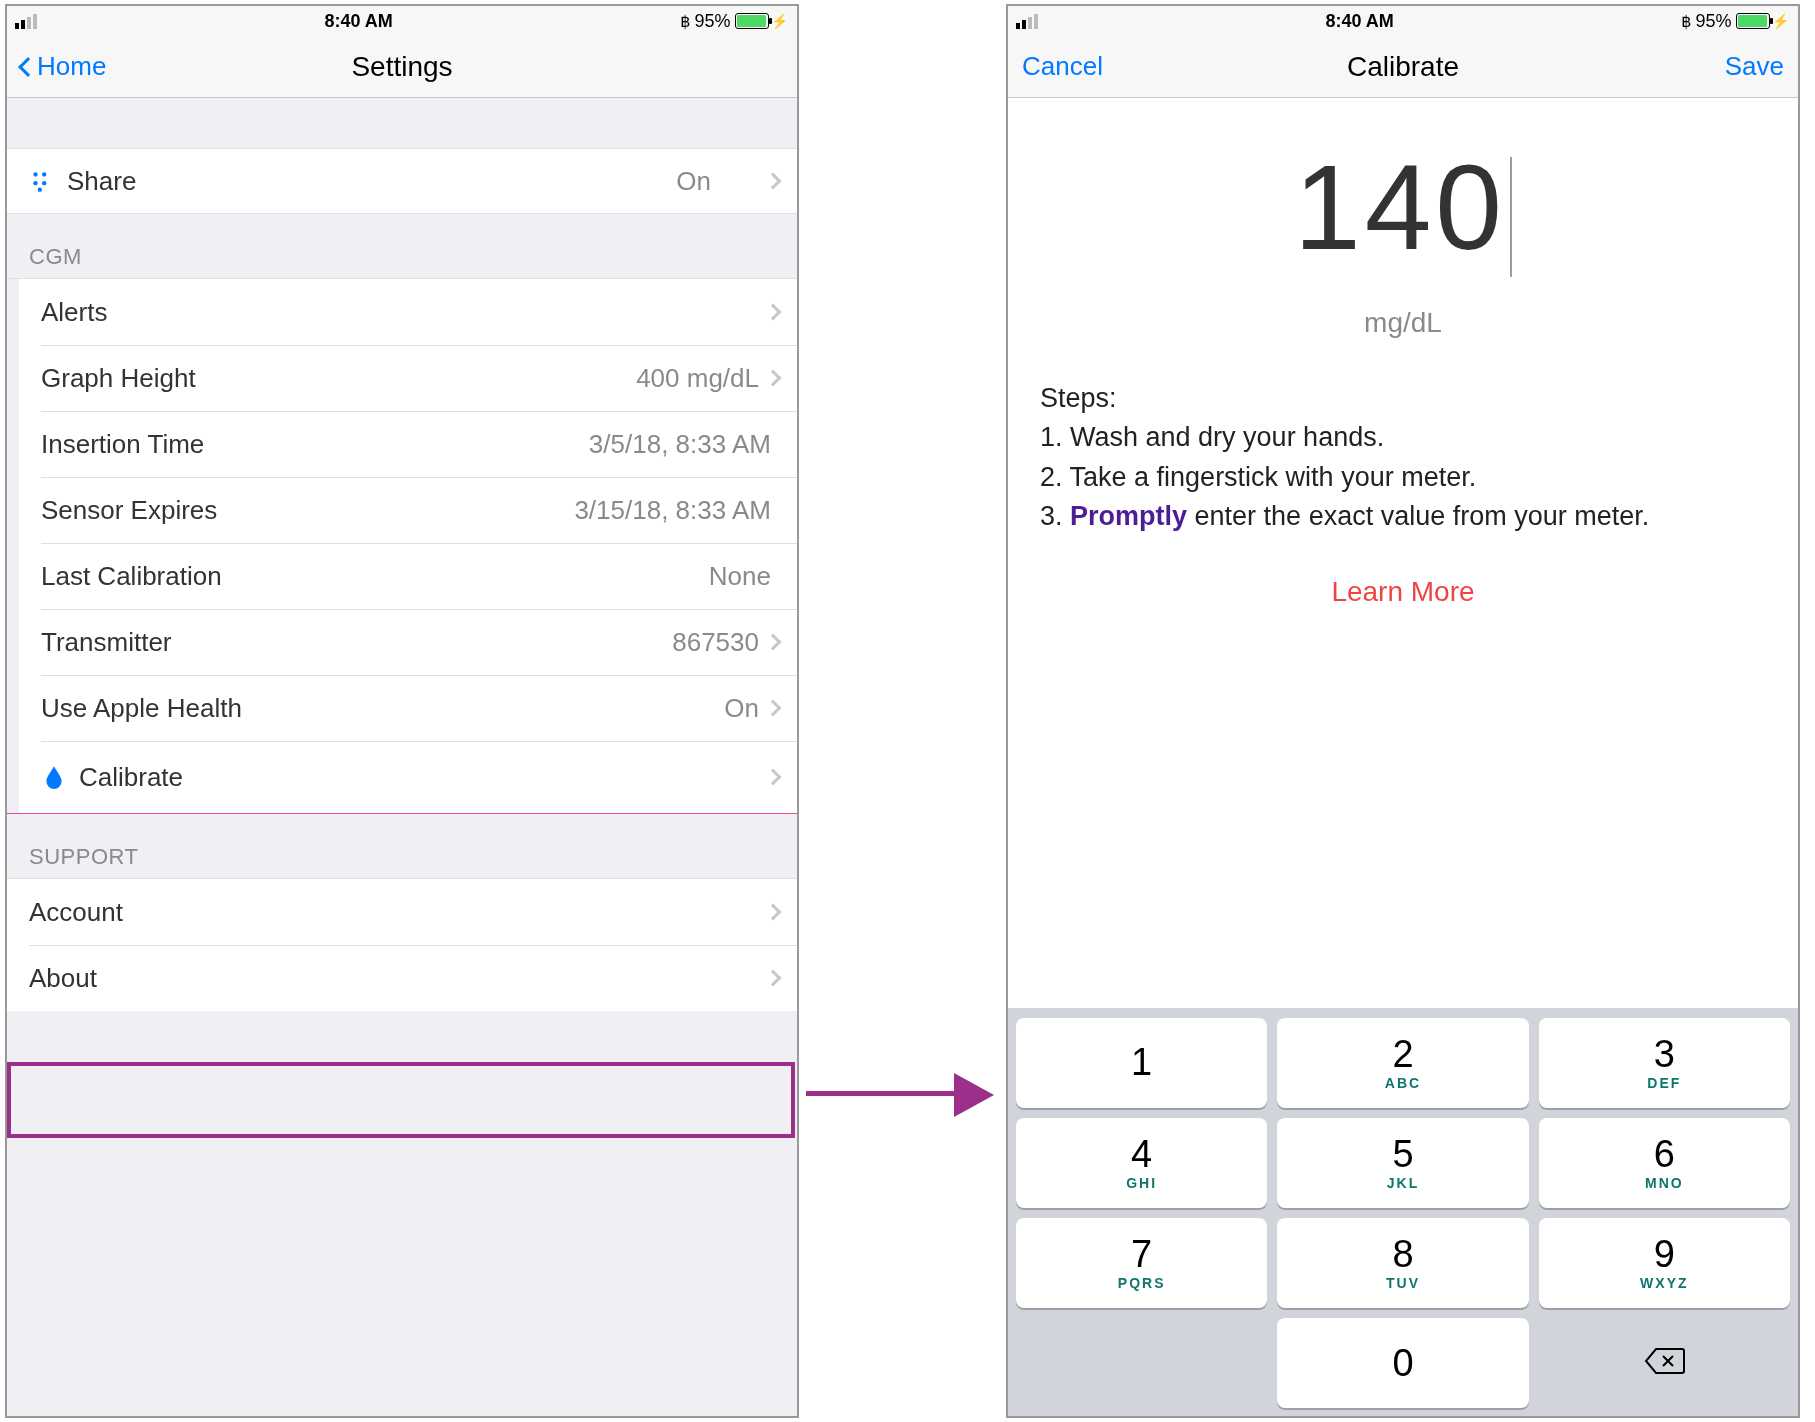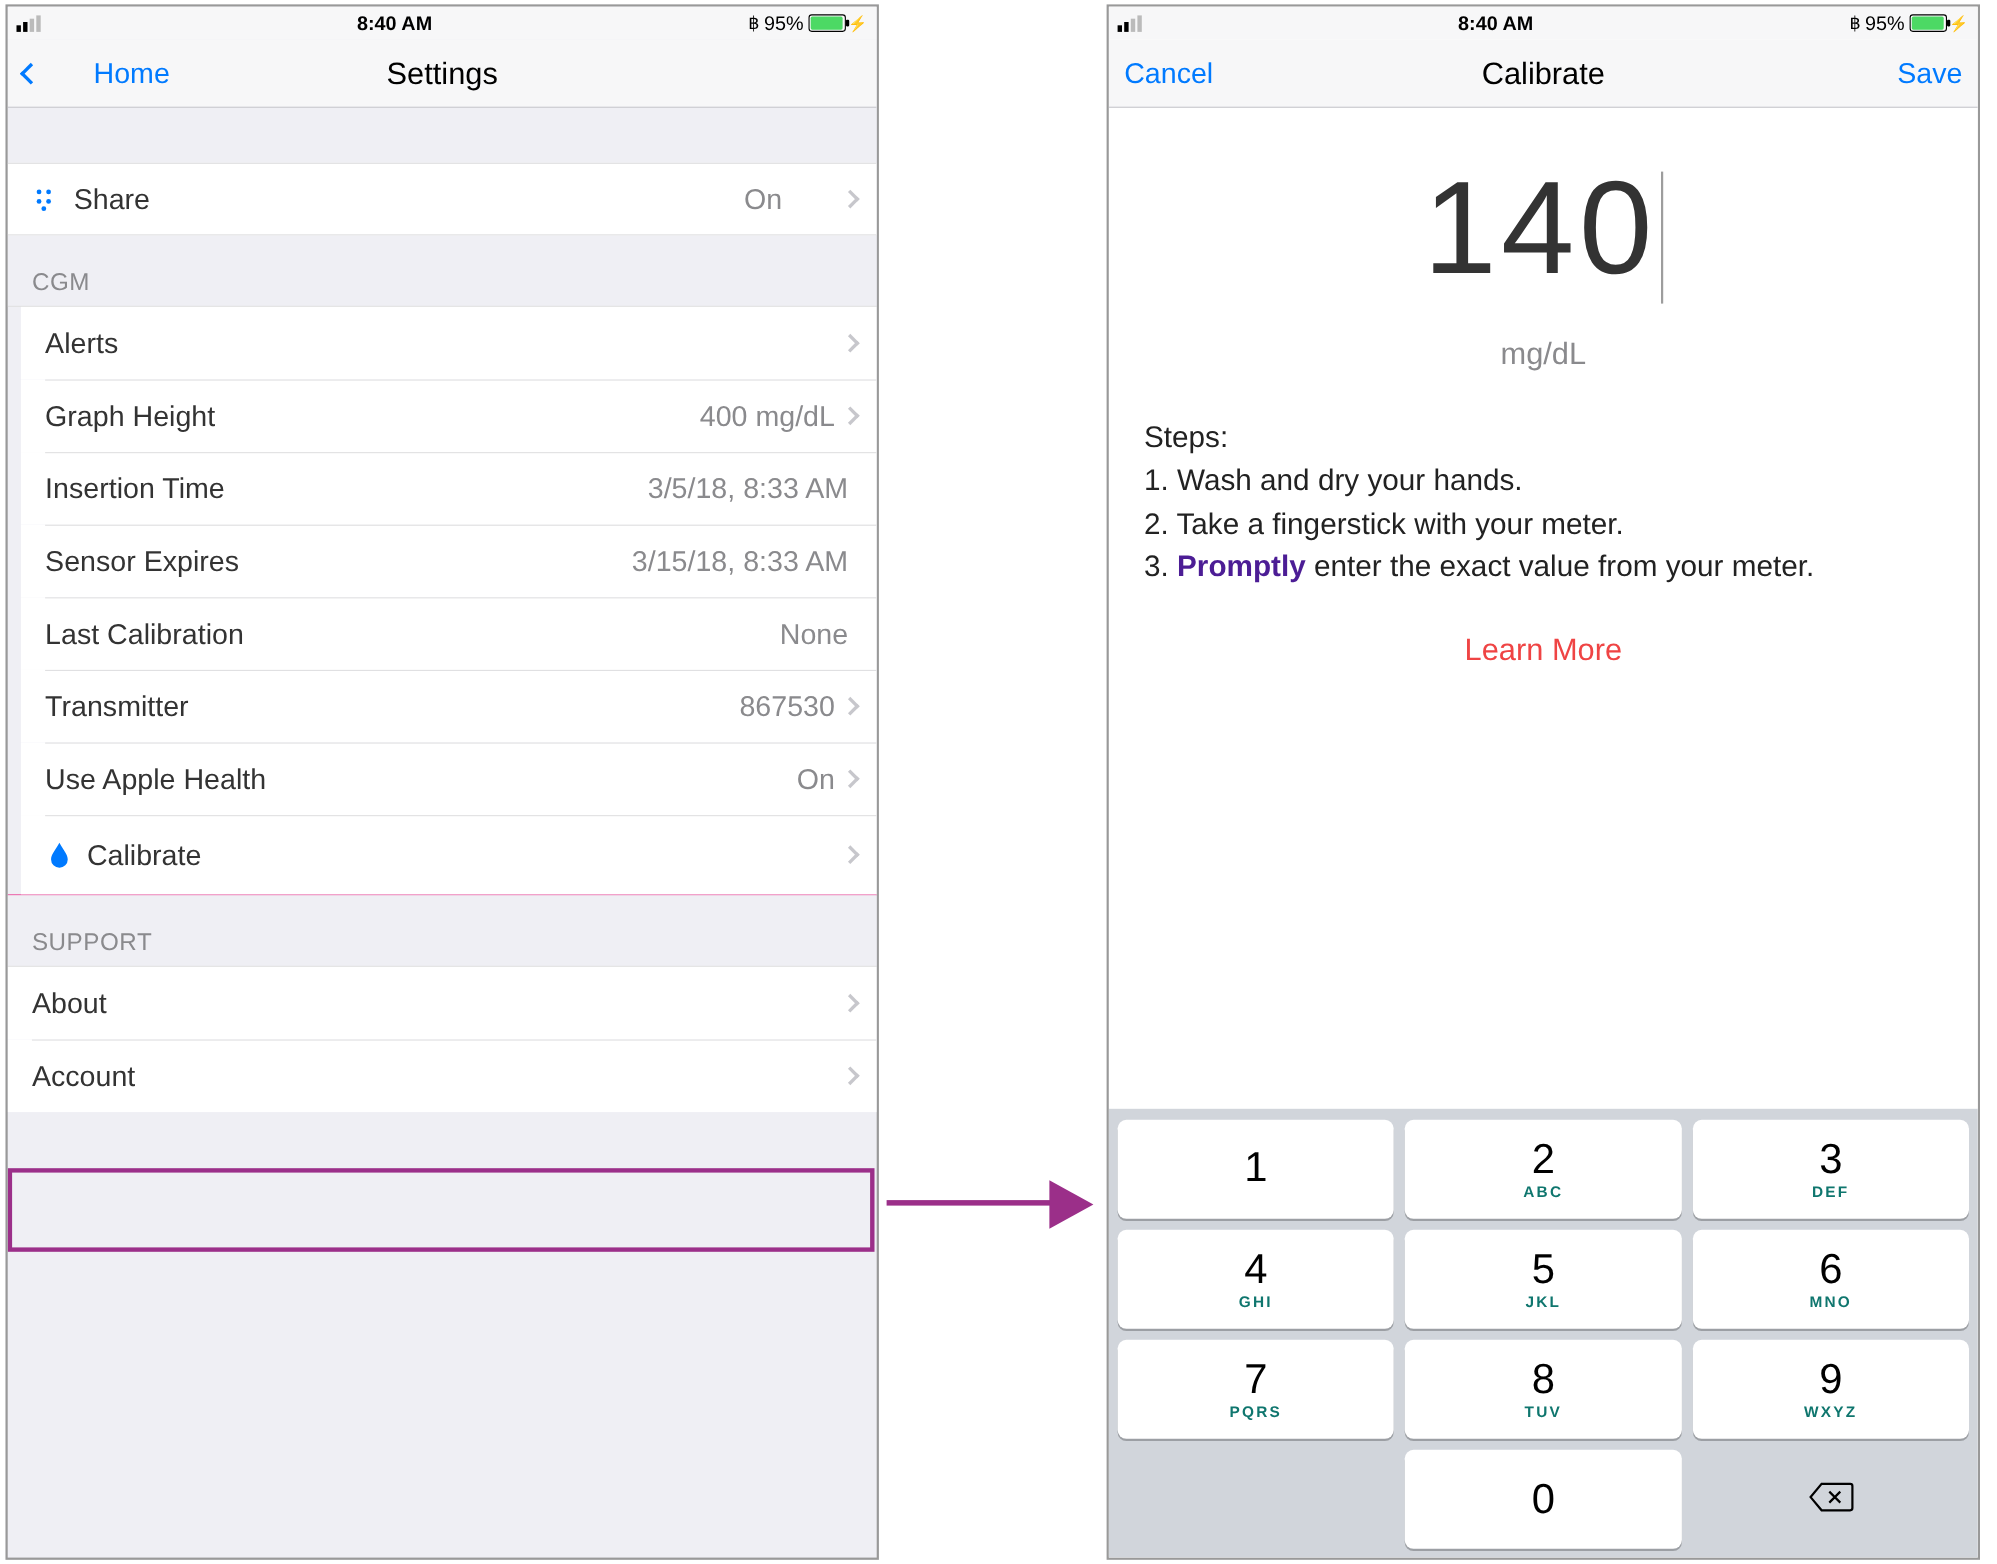--- a/index.html
+++ b/index.html
@@ -71,21 +71,21 @@
   .nav-left, .nav-right {
     position: absolute;
     top: 0; bottom: 0;
     display: flex;
     align-items: center;
     font-size: 26px;
     color: #007aff;
     padding: 0 14px;
     cursor: pointer;
   }
-  .nav-left { left: 0; gap: 48px; }
+  .nav-left { left: 0; }
   .nav-right { right: 0; }
   .nav-left .chev { margin-right: 2px; }
 
   
   .group-gap { height: 50px; background:#efeff4; }
   .section-header {
     padding: 30px 22px 8px 22px;
     color: #8a8a8d;
     font-size: 22px;
     letter-spacing: 0.5px;
@@ -332,28 +332,28 @@
       <span class="spacer"></span>
       <span class="chevron"></span>
     </div>
   </div>
 
   <div class="section-header">SUPPORT</div>
 
   <div style="border-top:1px solid #e0e0e2;">
     <div class="cell">
       <span class="left">
+          <span>Account</span>
+        </span>
+      <span class="spacer"></span>
+      <span class="chevron"></span>
+    </div>
+    <div class="cell">
+      <span class="left">
           <span>About</span>
-        </span>
-      <span class="spacer"></span>
-      <span class="chevron"></span>
-    </div>
-    <div class="cell">
-      <span class="left">
-          <span>Account</span>
         </span>
       <span class="spacer"></span>
       <span class="chevron"></span>
     </div>
   </div>
 
   <div class="highlight-box" style="left:0px; top:1056px; width:788px; height:76px;"></div>
 </div>
 
 <div class="arrow">

